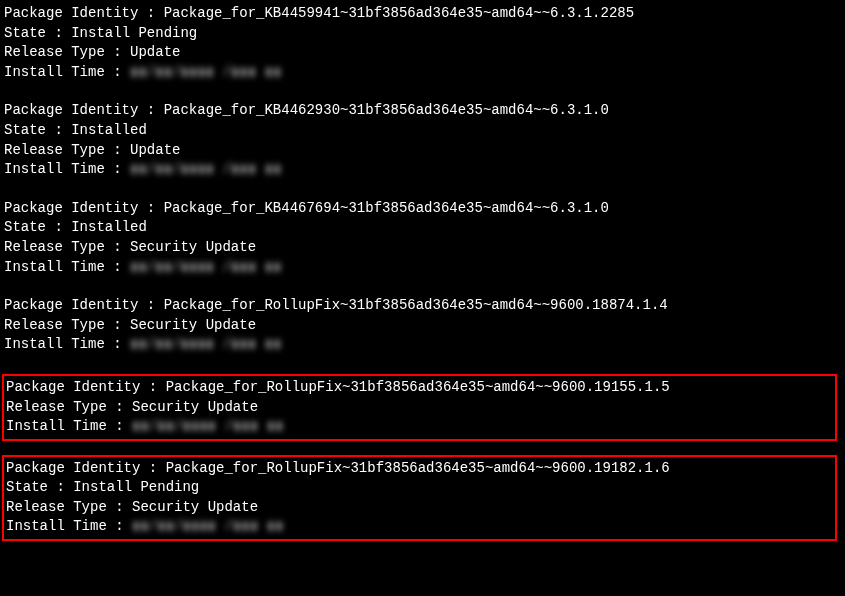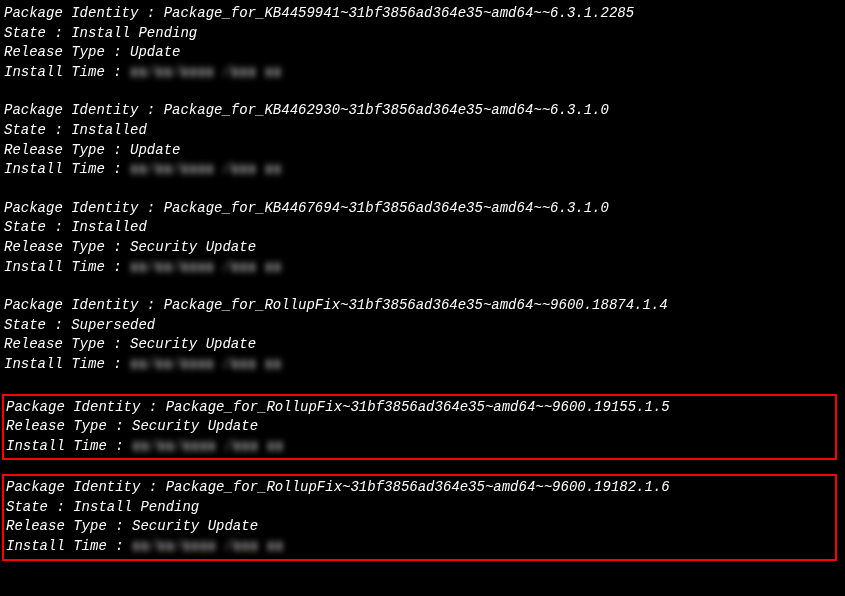--- a/index.html
+++ b/index.html
@@ -16,21 +16,20 @@
       padding: 4px;
       width: 845px;
       height: 596px;
       overflow: hidden;
     }
     .package-block {
       margin-bottom: 19px;
     }
     .line {
       white-space: pre;
-      font-style: italic;
     }
     .highlighted {
       border: 2px solid #ff0000;
       padding: 2px 2px;
       margin-bottom: 14px;
       margin-left: -2px;
       margin-right: 4px;
     }
     .highlighted.last {
       margin-bottom: 0;
@@ -58,21 +57,20 @@
       <div class="line"><span>Install Time : </span><span class="blurred">▮▮/▮▮/▮▮▮▮ /▮▮▮ ▮▮</span></div>
     </div>
     <div class="package-block">
       <div class="line"><span>Package Identity : </span><span>Package_for_KB4467694~31bf3856ad364e35~amd64~~6.3.1.0</span></div>
       <div class="line"><span>State : </span><span>Installed</span></div>
       <div class="line"><span>Release Type : </span><span>Security Update</span></div>
       <div class="line"><span>Install Time : </span><span class="blurred">▮▮/▮▮/▮▮▮▮ /▮▮▮ ▮▮</span></div>
     </div>
     <div class="package-block">
       <div class="line"><span>Package Identity : </span><span>Package_for_RollupFix~31bf3856ad364e35~amd64~~9600.18874.1.4</span></div>
-      <div class="line"><span>State : </span><span>Superseded</span></div>
       <div class="line"><span>Release Type : </span><span>Security Update</span></div>
       <div class="line"><span>Install Time : </span><span class="blurred">▮▮/▮▮/▮▮▮▮ /▮▮▮ ▮▮</span></div>
     </div>
     <div class="highlighted">
       <div class="line"><span>Package Identity : </span><span>Package_for_RollupFix~31bf3856ad364e35~amd64~~9600.19155.1.5</span></div>
       <div class="line"><span>Release Type : </span><span>Security Update</span></div>
       <div class="line"><span>Install Time : </span><span class="blurred">▮▮/▮▮/▮▮▮▮ /▮▮▮ ▮▮</span></div>
     </div>
     <div class="highlighted last">
       <div class="line"><span>Package Identity : </span><span>Package_for_RollupFix~31bf3856ad364e35~amd64~~9600.19182.1.6</span></div>

